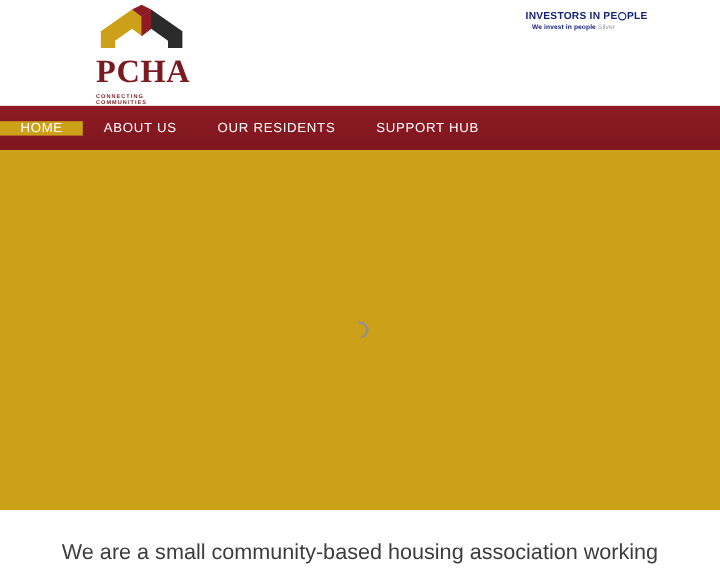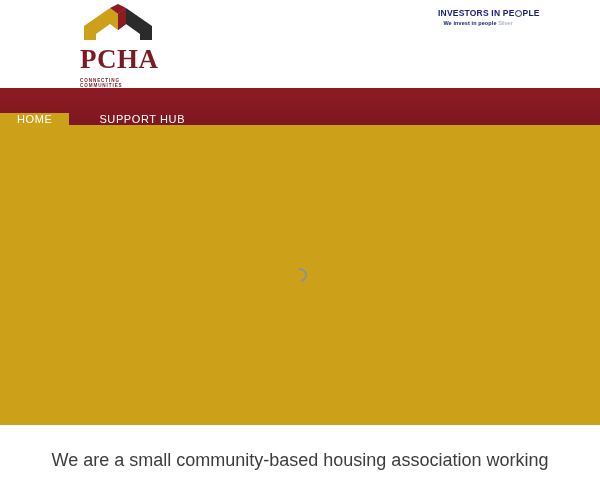--- a/index.html
+++ b/index.html
@@ -94,25 +94,24 @@
     height: 7px;
     border: 1.4px solid #16227a;
     border-radius: 50%;
     vertical-align: -1px;
     margin: 0 0.5px;
   }
 
   
   .nav {
     display: flex;
-    align-items: flex-end;
+    align-items: center;
     height: 37px;
     background: #8e1b24;
     background: linear-gradient(to bottom, #8d1a23 0%, #7e1720 100%);
-    gap: 13px;
   }
   .nav-item {
     display: flex;
     align-items: center;
     padding: 0 17px;
     color: #ffffff;
     font-size: 11px;
     letter-spacing: 0.6px;
     text-transform: uppercase;
     white-space: nowrap;
@@ -189,20 +188,22 @@
       <div class="iip-sub">
         <span>We invest in people</span>
         <span class="silver">Silver</span>
       </div>
     </div>
 
   </div>
 
   <div class="nav">
     <a class="nav-item active">HOME</a>
+    <a class="nav-item">ABOUT US</a>
+    <a class="nav-item">OUR RESIDENTS</a>
     <a class="nav-item">SUPPORT HUB</a>
 
   </div>
 
   <div class="hero">
     <div class="spinner-wrap">
       <div class="spinner"></div>
     </div>
   </div>
 

